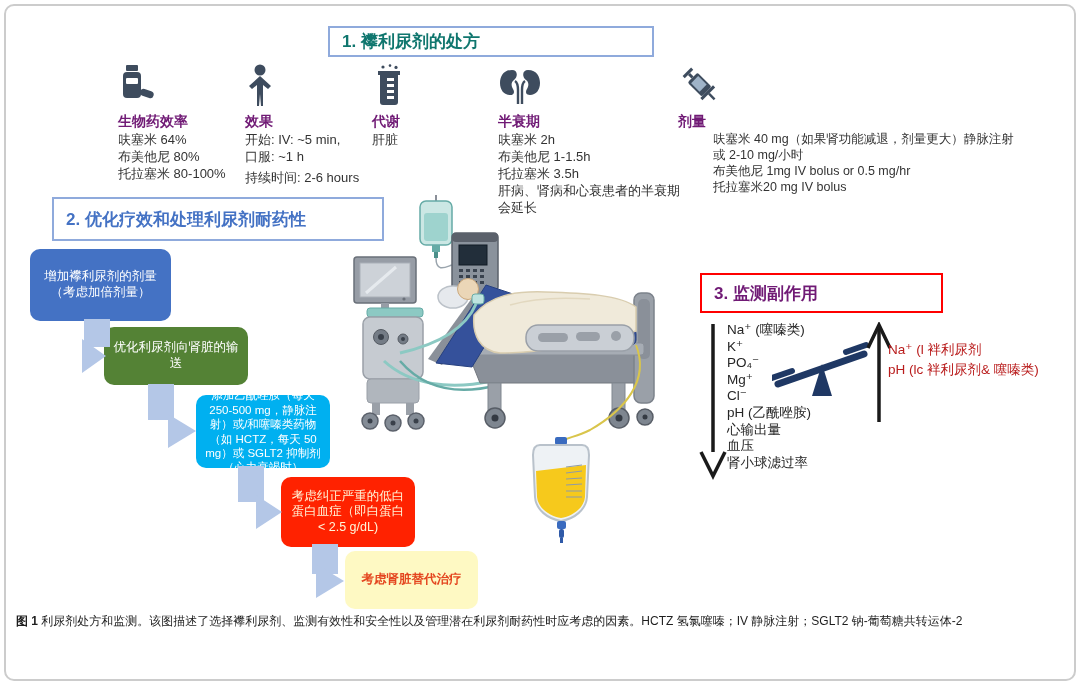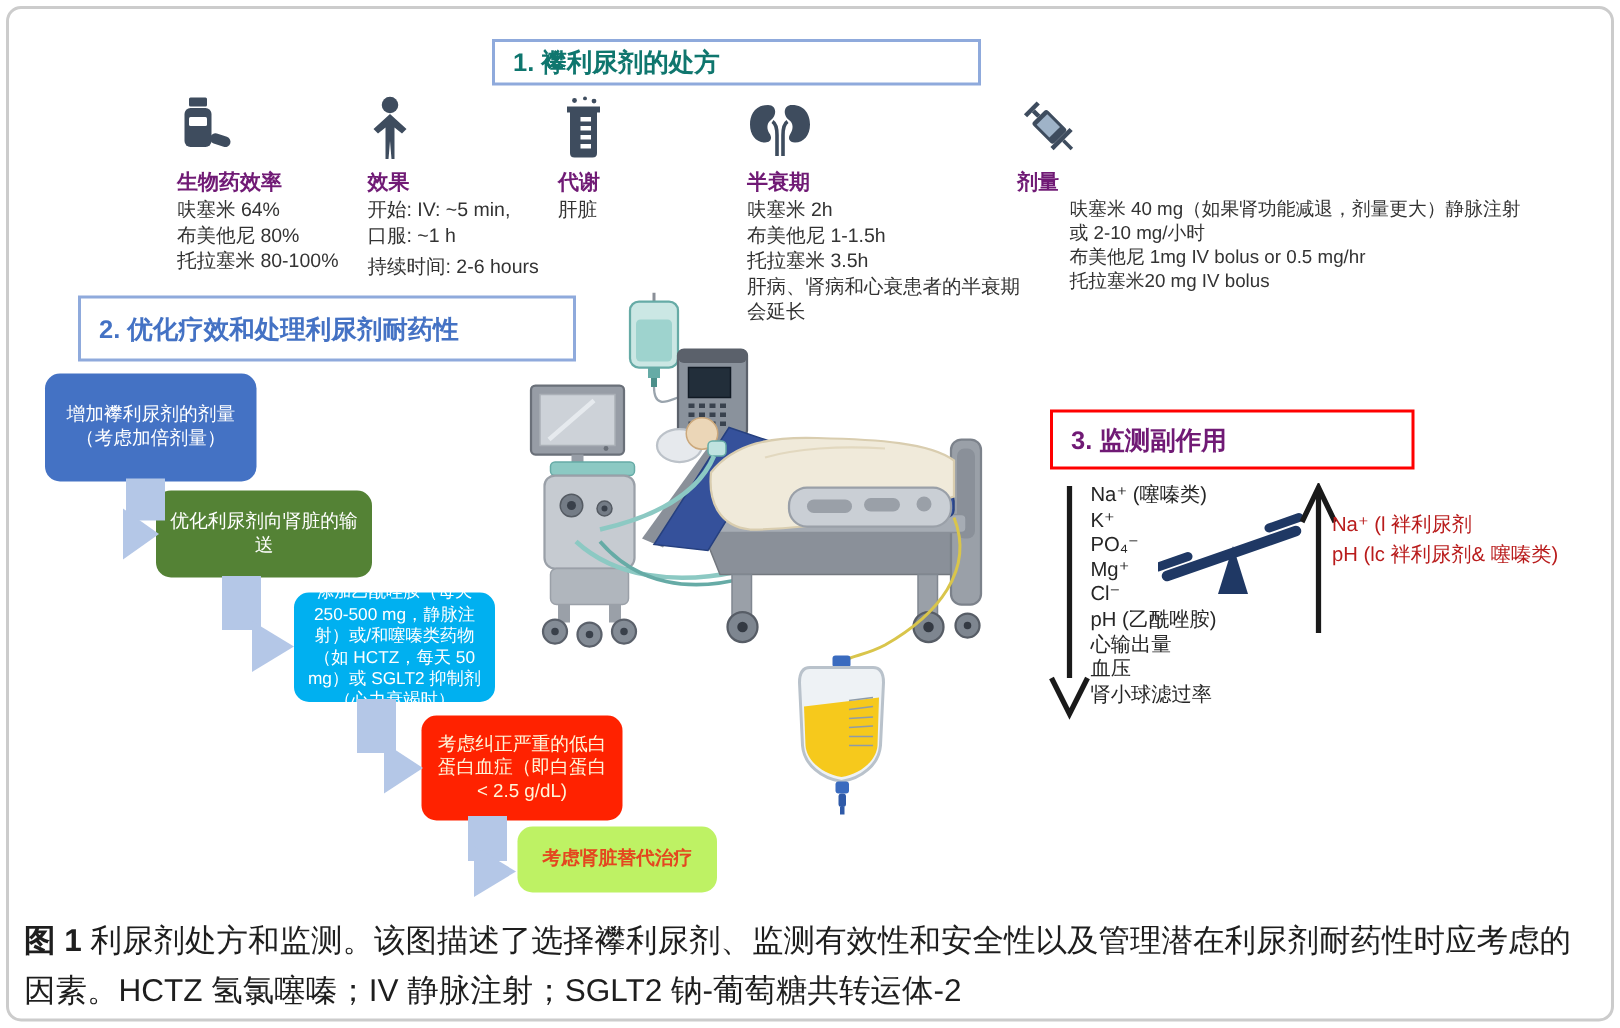--- a/index.html
+++ b/index.html
@@ -27,31 +27,31 @@
   .c4{left:498px;width:185px;}
   .c5{left:678px;width:340px;}
   .c5 .cline{font-size:12.5px;line-height:16px;margin-left:35px;}
   
   .step{position:absolute;border-radius:10px;display:flex;align-items:center;justify-content:center;
     text-align:center;box-sizing:border-box;padding:5px 7px;font-size:12.5px;line-height:1.25;}
   .sA{left:30px;top:249px;width:141px;height:72px;background:#4472C4;color:#fff;}
   .sB{left:104px;top:327px;width:144px;height:58px;background:#548235;color:#fff;}
   .sC{left:196px;top:395px;width:134px;height:73px;background:#00B0F0;color:#fff;font-size:11.5px;}
   .sD{left:281px;top:477px;width:134px;height:70px;background:#FF2200;color:#FFF6D9;}
-  .sE{left:345px;top:551px;width:133px;height:44px;background:#bef264;color:#E4461F;font-weight:bold;}
+  .sE{left:345px;top:551px;width:133px;height:58px;background:#fef9c3;color:#E4461F;font-weight:bold;}
   
   .bar{position:absolute;background:#B4C7E7;}
   .tri{position:absolute;width:0;height:0;border-top:17px solid transparent;border-bottom:17px solid transparent;}
   
   .mlist{position:absolute;font-size:13.5px;color:#262626;}
   .mlist div{line-height:16.6px;}
   .ilist{position:absolute;font-size:13.5px;color:#b91c1c;}
   .ilist div{line-height:20px;}
   
-  .caption{position:absolute;left:16px;top:612px;width:1048px;font-size:21px;
+  .caption{position:absolute;left:16px;top:612px;width:1048px;font-size:12px;
     color:#1e1e1e;line-height:1.55;}
   svg{display:block;}
 </style>
 </head>
 <body>
 
 <div class="frame"></div>
 
 <div class="titlebox t1">
   <span>1. 襻利尿剂的处方</span>

